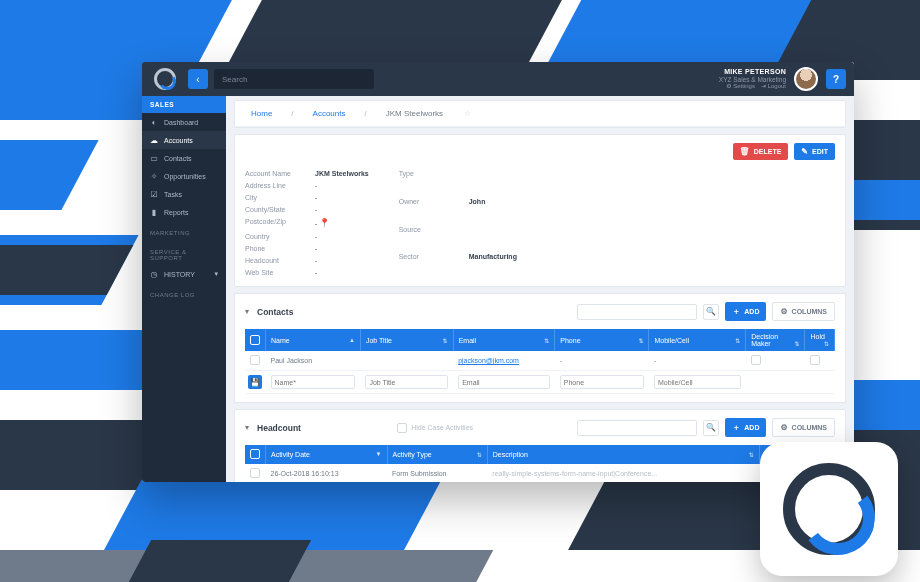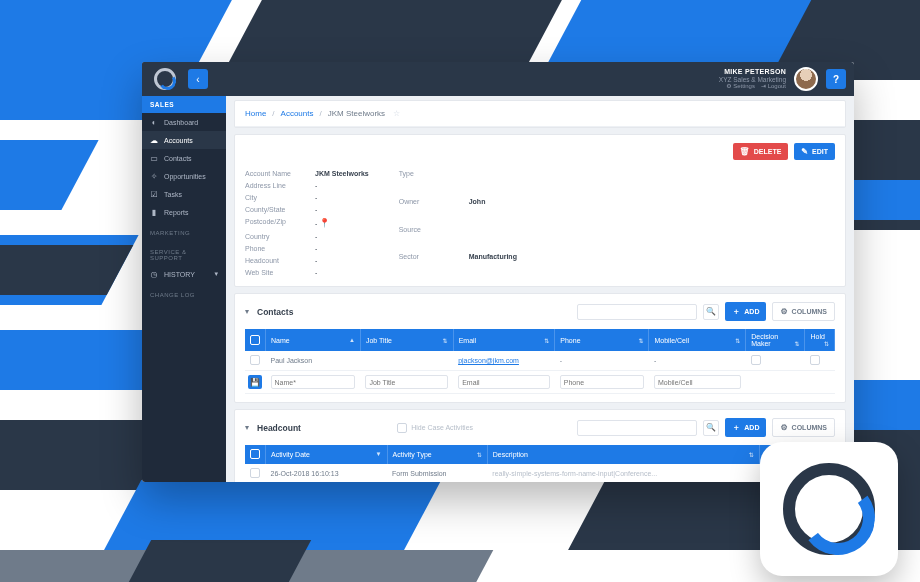--- a/index.html
+++ b/index.html
@@ -42,21 +42,21 @@
   .help-btn{width:20px;height:20px;border-radius:3px;background:#1e7ae6;color:#fff;display:flex;align-items:center;justify-content:center;font-size:10px;font-weight:700;cursor:pointer}
   .sidebar{width:84px;background:#1f2a3a;color:#aeb7c6;padding-top:34px;font-size:7px;flex:0 0 84px}
   .sb-section{background:#1e7ae6;color:#fff;font-size:6.5px;letter-spacing:.5px;padding:5px 8px;font-weight:700}
   .sb-item{display:flex;align-items:center;gap:6px;padding:5px 8px;cursor:pointer}
   .sb-item.active{background:#2a3748;color:#fff}
   .sb-ico{width:8px;height:8px;display:inline-flex;align-items:center;justify-content:center;font-size:8px;color:inherit}
   .sb-heading{color:#6f7b8a;font-size:6px;letter-spacing:.5px;padding:9px 8px 4px}
   .sb-row{display:flex;align-items:center;justify-content:space-between;padding:5px 8px;cursor:pointer}
   .main{flex:1;background:#eef1f5;padding:38px 8px 8px;overflow:auto}
   .card{background:#fff;border:1px solid #e4e7ec;border-radius:2px;margin-bottom:6px}
-  .crumbs{display:flex;align-items:center;gap:6px;padding:8px 10px;font-size:8px;color:#1e7ae6;border-bottom:1px solid #eef1f5}
+  .crumbs{display:flex;align-items:center;gap:19px;padding:8px 16px;font-size:8px;color:#1e7ae6;border-bottom:1px solid #eef1f5}
   .crumbs .sep{color:#aeb7c6}
   .crumbs .cur{color:#6f7b8a}
   .star{color:#cfd6e0;margin-left:2px}
   .actions{display:flex;gap:6px;padding:8px 10px;justify-content:flex-end}
   .btn{display:inline-flex;align-items:center;gap:4px;font-size:7px;font-weight:600;color:#fff;border-radius:2px;padding:4px 7px;cursor:pointer}
   .btn-red{background:#e34a4a}
   .btn-blue{background:#1e7ae6}
   .btn-outline{background:#fff;color:#6f7b8a;border:1px solid #dfe3ea}
   .btn .ico{font-size:8px}
   .details{display:flex;padding:2px 10px 10px;gap:30px;font-size:7px;color:#6f7b8a}
@@ -111,20 +111,21 @@
     <div class="d d8"></div>
 </div>
 
 <div class="app">
 
   <div class="topbar">
     <div class="logo-ring"></div>
     <div class="back-btn">
         <span>‹</span>
       </div>
+    <input class="search" placeholder="Search" style="">
     <div class="user-block">
       <div class="user-text">
         <div class="user-name">MIKE PETERSON</div>
         <div style="color:#8d97a8;font-size:6.5px">XYZ Sales &amp; Marketing</div>
         <div class="user-sub">
           <span><span>⚙</span> <span>Settings</span></span>
           <span><span>⇥</span> <span>Logout</span></span>
         </div>
       </div>
       <div class="avatar"></div>

